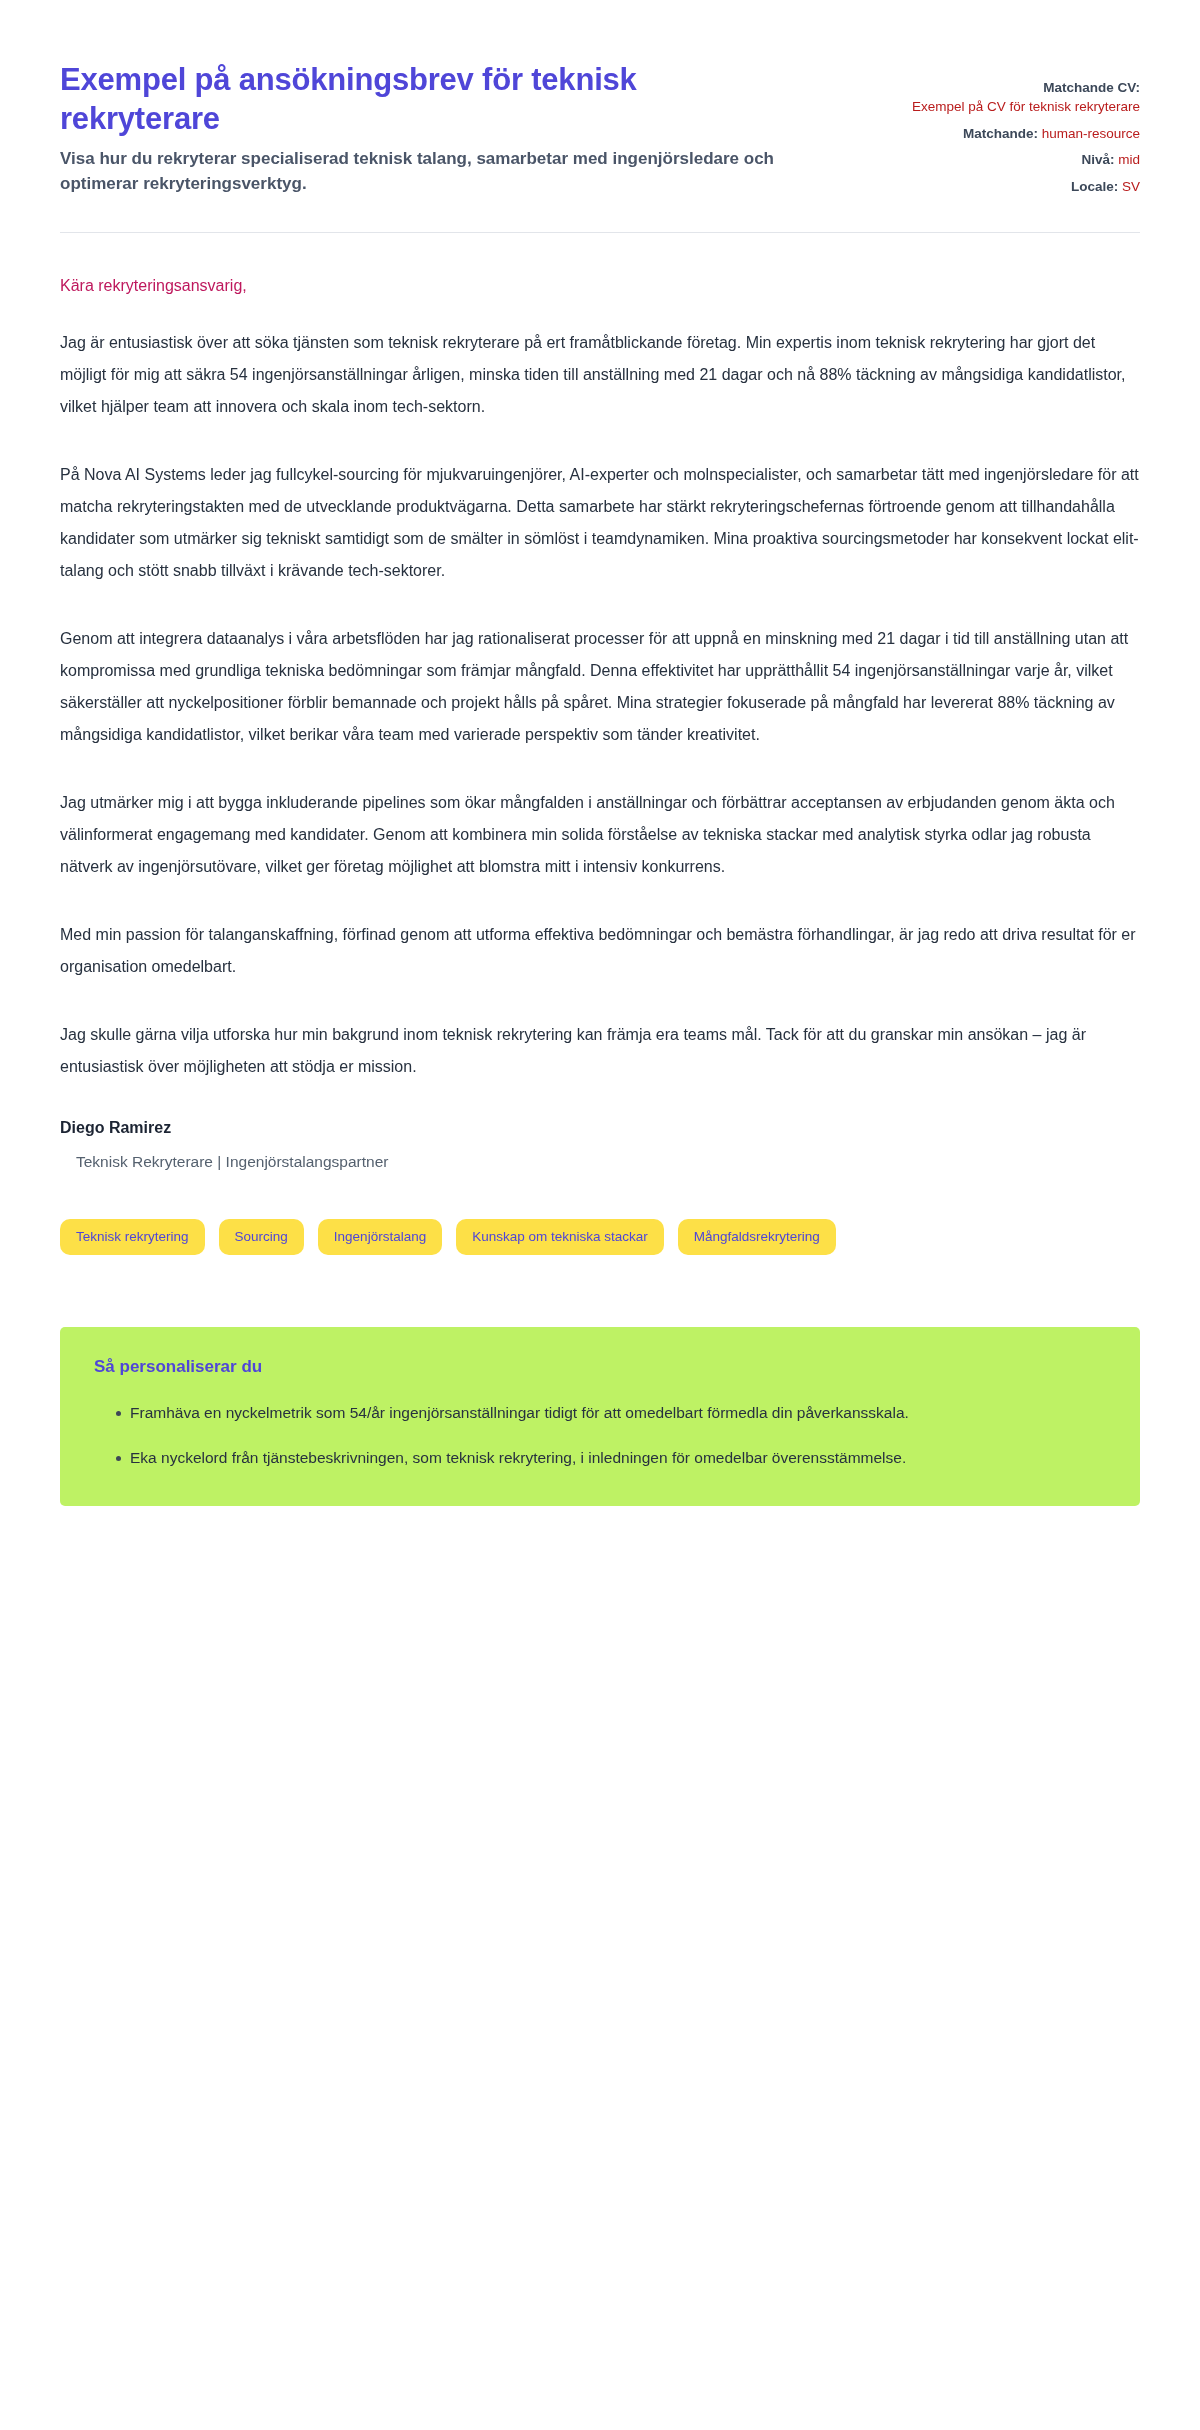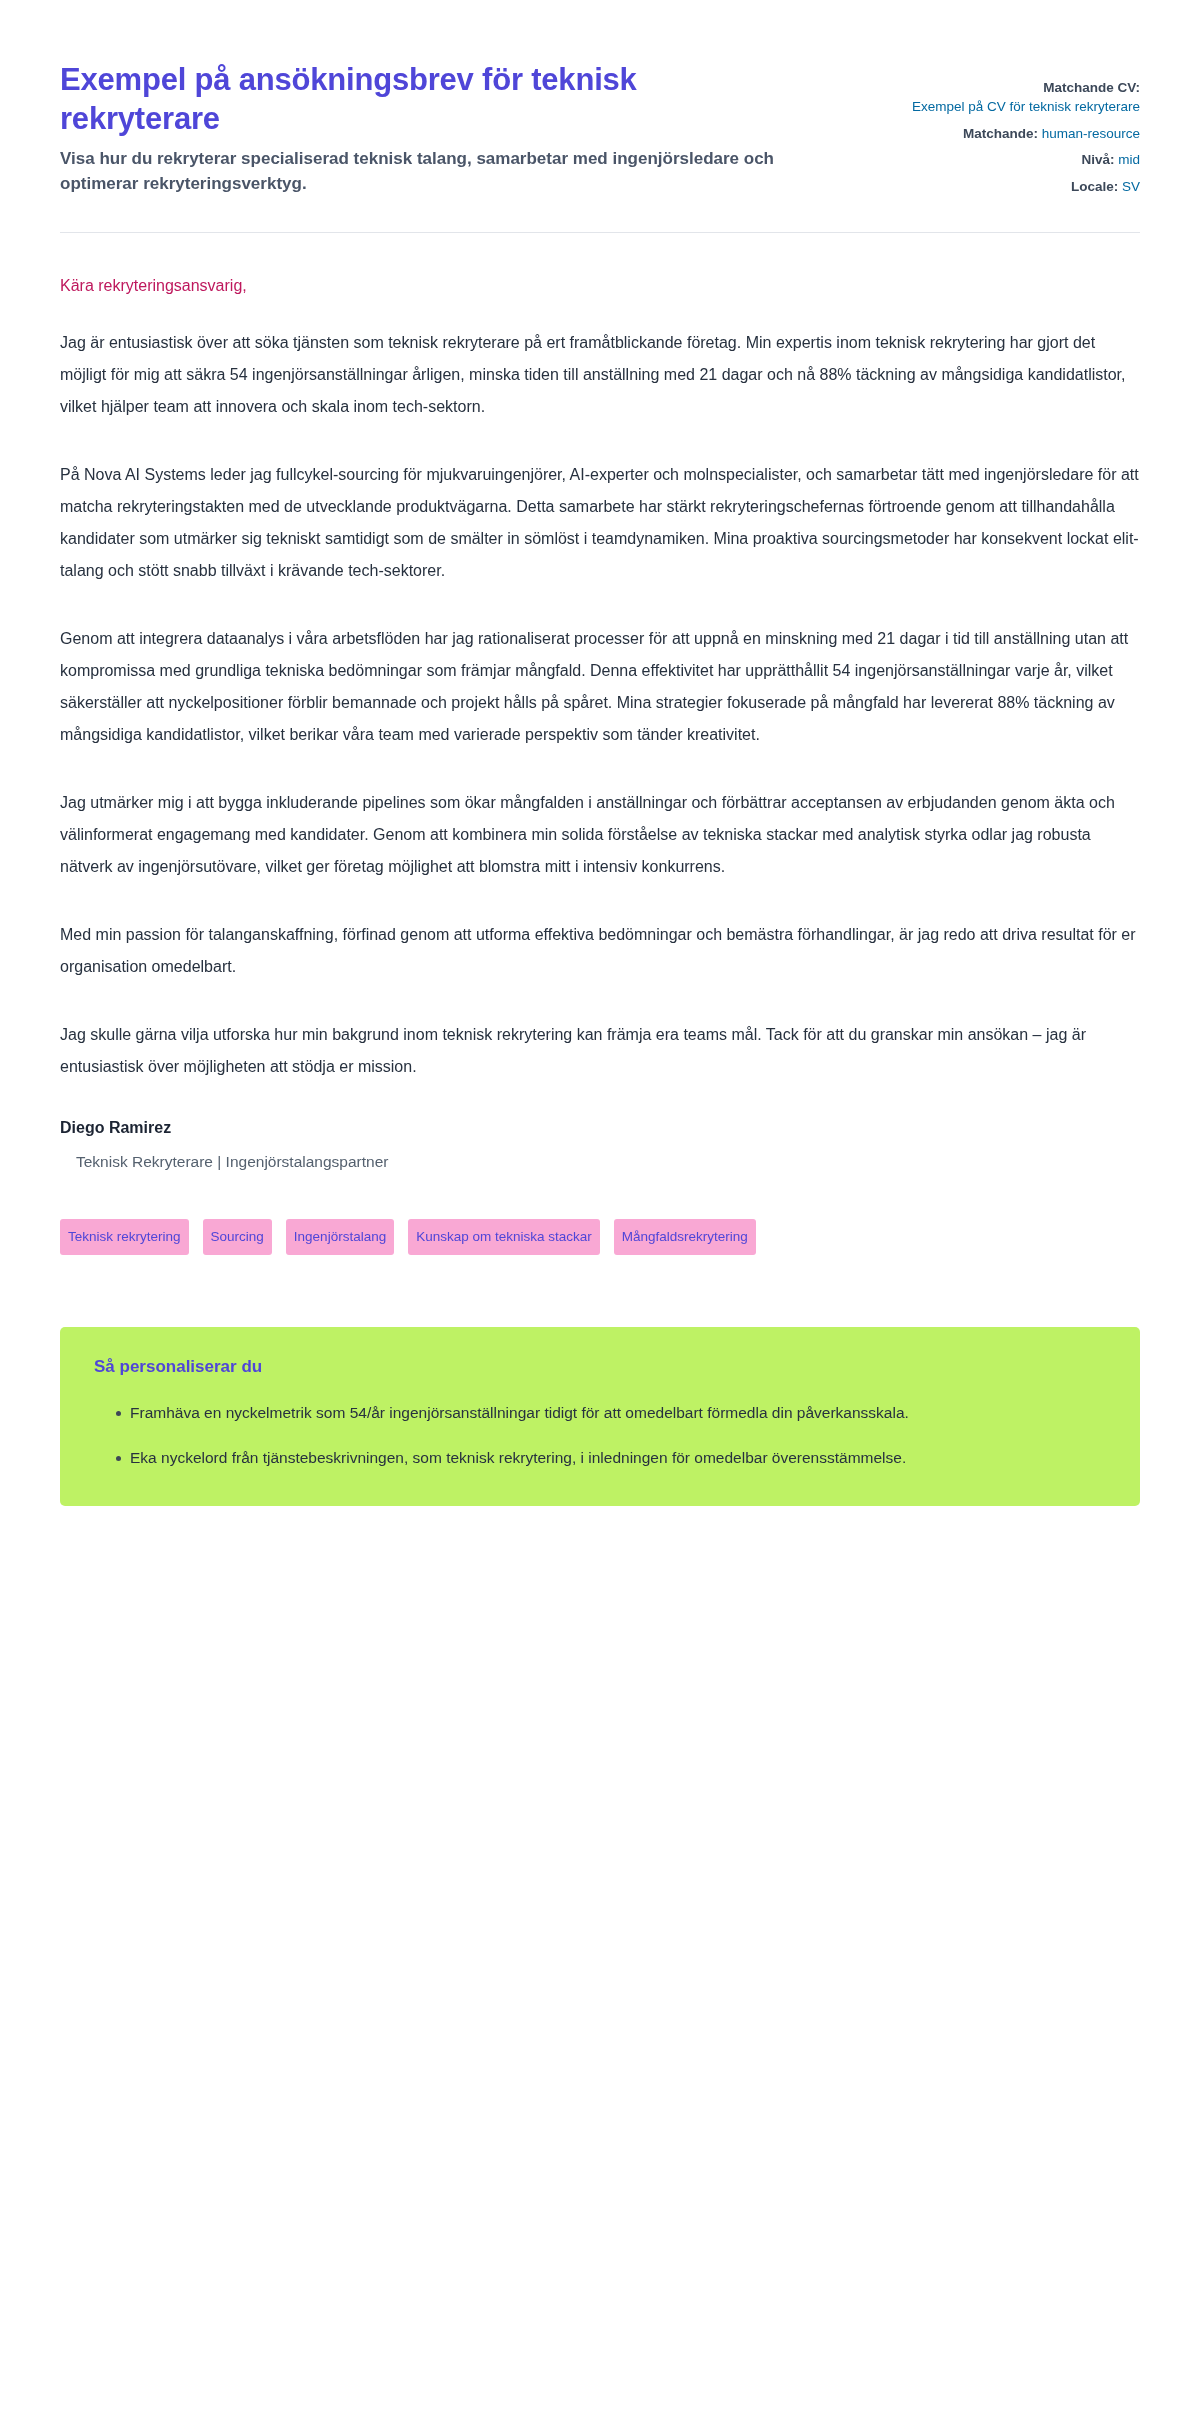--- a/index.html
+++ b/index.html
@@ -56,21 +56,21 @@
     line-height: 1.45;
     color: #5b6778;
     padding-top: 6px;
   }
   .meta-row { margin-bottom: 7px; }
   .meta-row:last-child { margin-bottom: 0; }
   .meta-label {
     font-weight: 700;
     color: #3c4859;
   }
-  .meta-value { color: #0369a1; }
+  .meta-value { color: #b91c1c; }
 
   .divider {
     height: 1px;
     background: #e2e5ea;
     border: 0;
     margin: 36px 0 0 0;
   }
 
   
   .letter {
@@ -109,26 +109,26 @@
 
   
   .tag-list {
     display: flex;
     flex-wrap: wrap;
     gap: 12px 14px;
     margin-top: 48px;
     max-width: 900px;
   }
   .tag {
-    background: #f9a8d4;
+    background: #fde047;
     color: #4f46d8;
     font-size: 13.5px;
     line-height: 1;
-    padding: 11px 8px;
-    border-radius: 3px;
+    padding: 11px 16px;
+    border-radius: 10px;
     white-space: nowrap;
   }
 
   
   .callout {
     margin: 72px 0 0 0;
     background: #bef264;
     border-radius: 5px;
     padding: 30px 34px 34px 34px;
   }

